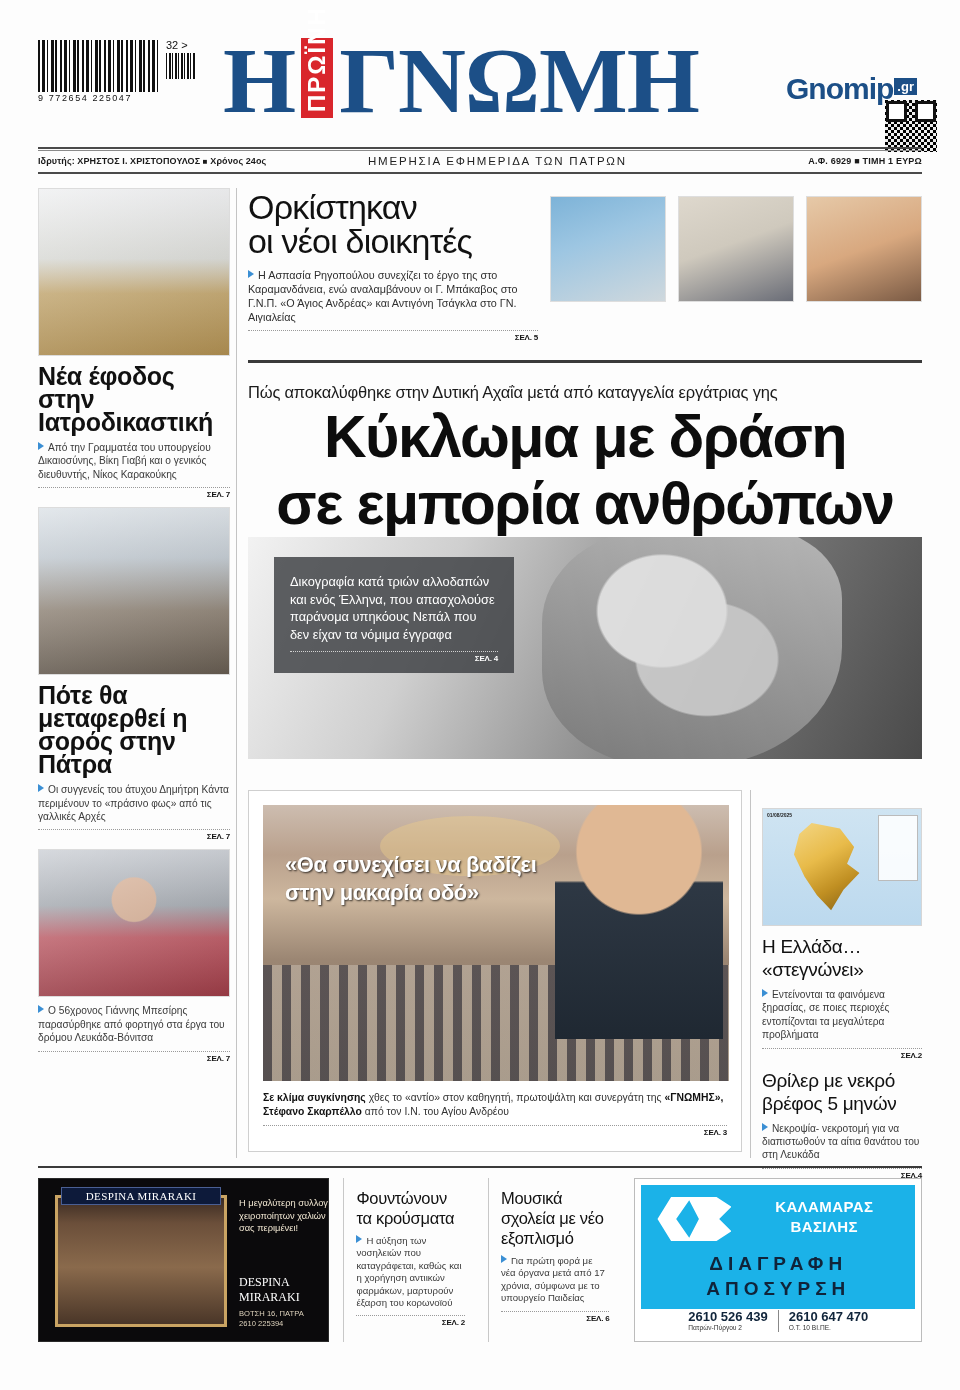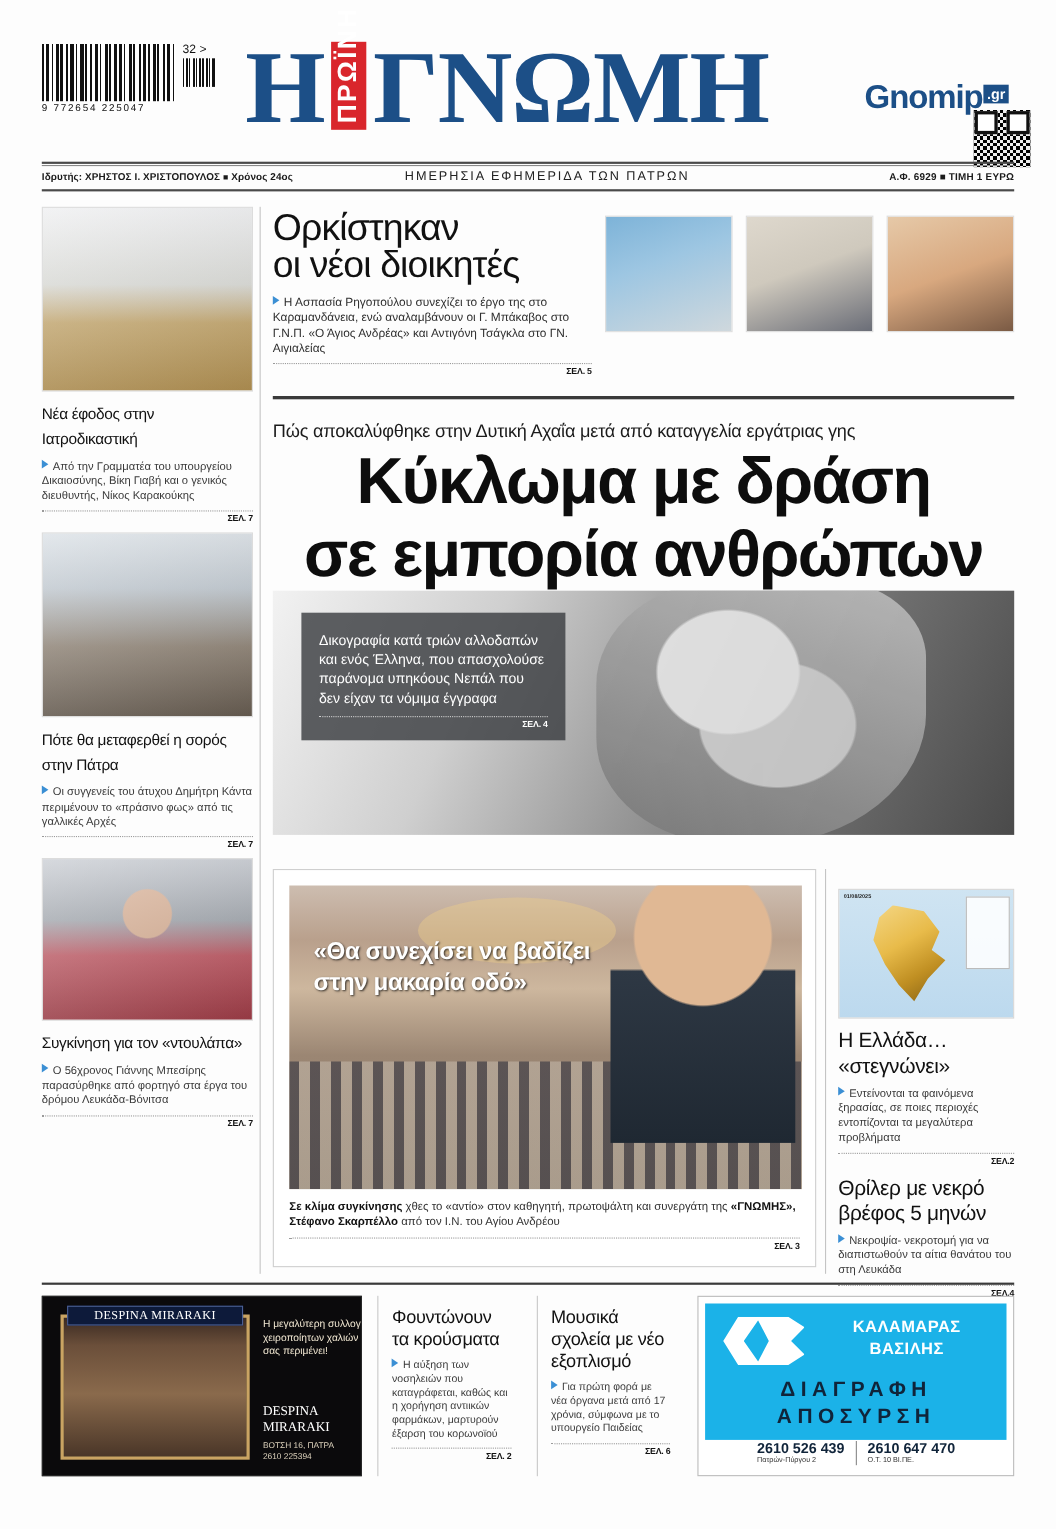--- a/index.html
+++ b/index.html
@@ -134,22 +134,22 @@
     background: #c4c4c4;
   }
   .vdiv-1 { left: 236px; height: 970px; }
 
   .brief { margin-bottom: 2px; }
   .brief-photo {
     width: 192px; border: 1px solid #dcdcdc;
     position: relative; overflow: hidden;
   }
   .brief-title {
-    font-size: 14px; line-height: 23px; color: #111;
-    font-weight: 400; margin-top: 9px; letter-spacing: -0.3px;
+    font-size: 25px; line-height: 23px; color: #111;
+    font-weight: 700; margin-top: 9px; letter-spacing: -0.3px;
   }
   .brief-body {
     font-size: 10.2px; line-height: 13.4px; color: #3a3a3a;
     margin-top: 7px;
   }
   .bullet {
     display: inline-block; width: 0; height: 0;
     border-top: 4px solid transparent; border-bottom: 4px solid transparent;
     border-left: 6px solid #3b8fd4; margin-right: 4px; vertical-align: 1px;
   }
@@ -470,21 +470,20 @@
       <div class="brief-title">Πότε θα μεταφερθεί η σορός στην Πάτρα</div>
       <div class="brief-body">
         <span class="bullet"></span><span>Οι συγγενείς του άτυχου Δημήτρη Κάντα περιμένουν το «πράσινο φως» από τις γαλλικές Αρχές</span>
       </div>
       <div class="dotline"></div>
       <div class="pageref">ΣΕΛ. 7</div>
     </div>
 
     <div class="brief" style="margin-top:8px">
       <div class="brief-photo ph ph-man" style="height:148px"></div>
-      <div class="brief-title">Συγκίνηση για τον «ντουλάπα»</div>
       <div class="brief-body">
         <span class="bullet"></span><span>Ο 56χρονος Γιάννης Μπεσίρης παρασύρθηκε από φορτηγό στα έργα του δρόμου Λευκάδα-Βόνιτσα</span>
       </div>
       <div class="dotline"></div>
       <div class="pageref">ΣΕΛ. 7</div>
     </div>
   </div>
 
   <div class="top-story">
     <div class="ts-title">Ορκίστηκαν</div>

